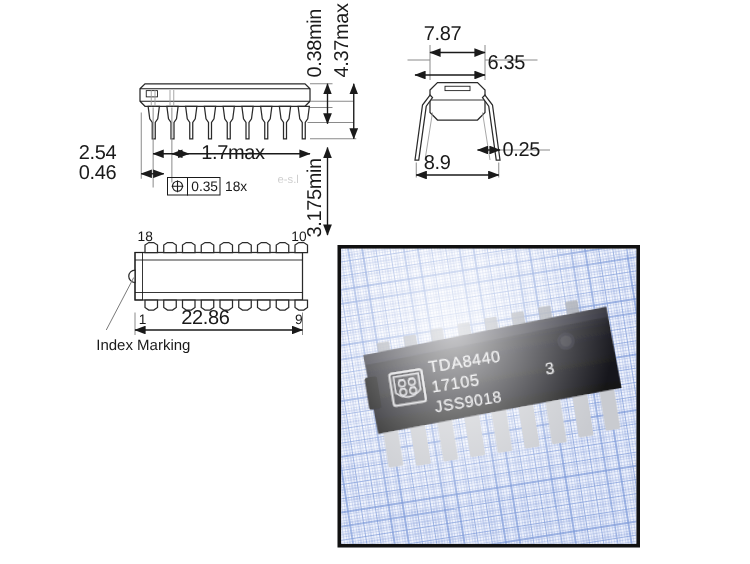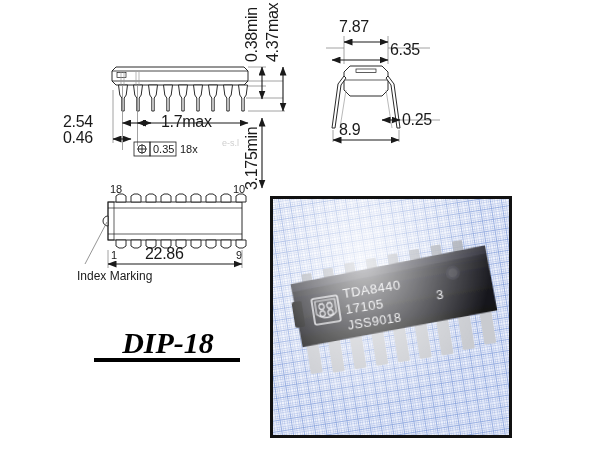--- a/index.html
+++ b/index.html
@@ -311,24 +311,20 @@
         <text class="dimtxt" x="145" y="259">22.86</text>
       </g>
 
       <g>
         <path class="leader" d="M107,222 L85,264"></path>
         <text class="leadlbl" x="77" y="280">Index Marking</text>
       </g>
     </g>
   </svg>
 
-  <div id="dip-title">
-    <div class="t">DIP-18</div>
-    <div class="rule"></div>
-  </div>
 
   <div id="photo">
     <div class="paper"></div>
 
     <svg class="chip" viewBox="0 0 236 236">
       <defs>
         <linearGradient id="bodyG" x1="0" y1="0" x2="0" y2="1">
           <stop offset="0%" stop-color="#34343c"></stop>
           <stop offset="22%" stop-color="#212127"></stop>
           <stop offset="100%" stop-color="#121216"></stop>

